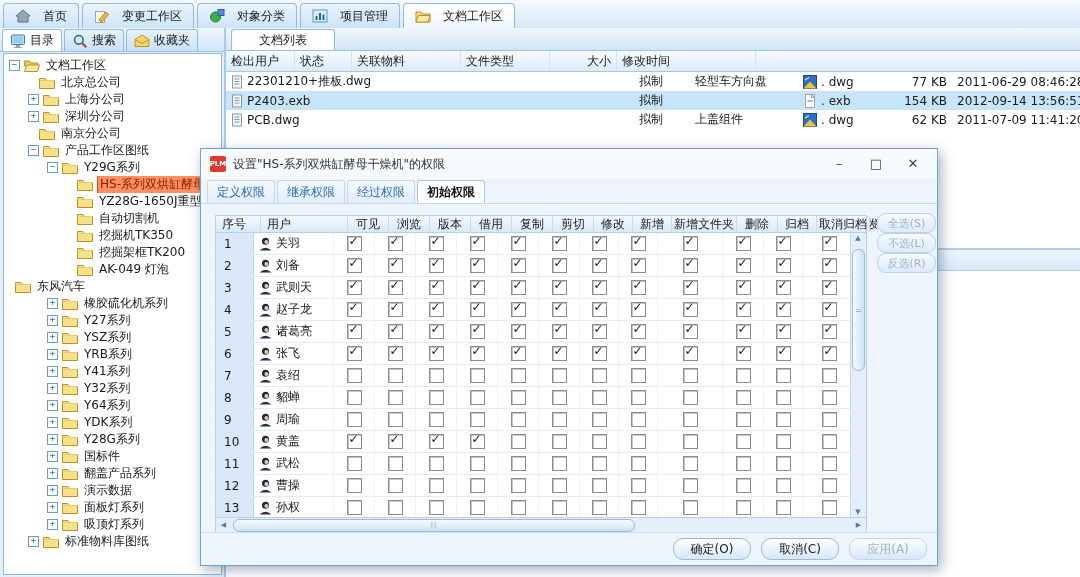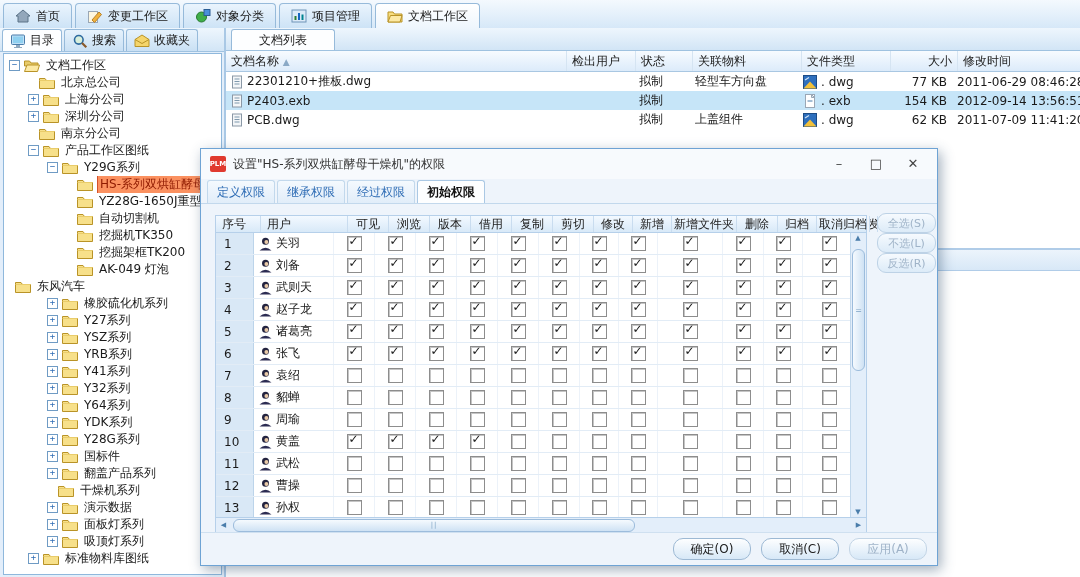--- a/index.html
+++ b/index.html
@@ -2,21 +2,21 @@
 <html><head>
 <meta charset="utf-8">
 <style>
   html,body{margin:0;padding:0;}
   body{font-family:"DejaVu Sans","Liberation Sans",sans-serif;font-size:12px;color:#1a1a1a;}
   .screen{position:relative;width:1080px;height:577px;background:#dcebf9;overflow:hidden;}
 
   
   .toolbar{position:absolute;left:0;top:0;right:0;height:28px;background:linear-gradient(#f4f9fe,#d6e8f8);
     border-bottom:1px solid #b2cde8;display:flex;align-items:flex-end;padding-left:3px;gap:3px;}
-  .tb-tab{display:flex;align-items:center;gap:5px;height:24px;padding:0 11px;border:1px solid #96bada;border-bottom:none;
+  .tb-tab{display:flex;align-items:center;gap:12px;height:24px;padding:0 11px;border:1px solid #96bada;border-bottom:none;
     border-radius:4px 4px 0 0;background:linear-gradient(#eaf4fd,#cde3f6);white-space:nowrap;}
   .tb-tab.active{background:linear-gradient(#ffffff,#eef6fd);}
   .ic{display:inline-flex;width:16px;height:16px;flex:none;}
 
   
   .sidebar{position:absolute;left:0;top:28px;width:224px;bottom:0;background:#e3eefa;border-right:2px solid #a9c8e5;}
   .side-tabs{height:23px;display:flex;align-items:flex-end;gap:2px;padding-left:2px;background:linear-gradient(#eef6fd,#d2e5f6);
     border-bottom:1px solid #9fc2e0;}
   .sd-tab{display:flex;align-items:center;gap:4px;height:21px;padding:0 7px;border:1px solid #96bada;border-bottom:none;
     border-radius:3px 3px 0 0;background:linear-gradient(#e6f2fc,#c9e0f4);white-space:nowrap;}
@@ -431,30 +431,20 @@
           <span class="toggle">+</span>
           <span class="fold">
             <svg width="16" height="13" viewBox="0 0 16 13">
               <path d="M0.5 2.5 h5.5 l1.5 2 h8 v8 h-15 Z" fill="#f7e08a" stroke="#b99327"></path>
               <path d="M0.5 4.5 h15" stroke="#e9cc6a"></path>
             </svg>
           </span>
           <span class="tree-label">翻盖产品系列</span>
         </div>
         <div class="tree-row" style="padding-left: 43px;">
-          <span class="toggle-sp"></span>
-          <span class="fold">
-            <svg width="16" height="13" viewBox="0 0 16 13">
-              <path d="M0.5 2.5 h5.5 l1.5 2 h8 v8 h-15 Z" fill="#f7e08a" stroke="#b99327"></path>
-              <path d="M0.5 4.5 h15" stroke="#e9cc6a"></path>
-            </svg>
-          </span>
-          <span class="tree-label">干燥机系列</span>
-        </div>
-        <div class="tree-row" style="padding-left: 43px;">
           <span class="toggle">+</span>
           <span class="fold">
             <svg width="16" height="13" viewBox="0 0 16 13">
               <path d="M0.5 2.5 h5.5 l1.5 2 h8 v8 h-15 Z" fill="#f7e08a" stroke="#b99327"></path>
               <path d="M0.5 4.5 h15" stroke="#e9cc6a"></path>
             </svg>
           </span>
           <span class="tree-label">演示数据</span>
         </div>
         <div class="tree-row" style="padding-left: 43px;">
@@ -491,21 +481,20 @@
   </div>
 
   <div class="main">
     <div class="doc-tabs">
       <div class="doc-tab">
         <span>文档列表</span>
       </div>
     </div>
     <div id="docTable">
         <div class="doc-header">
-          <div class="dh-cell" style="width: 330px;"><span>文档名称</span> <span class="sort-asc">▲</span></div>
           <div class="dh-cell" style="width: 58px;"><span>检出用户</span></div>
           <div class="dh-cell" style="width: 46px;"><span>状态</span></div>
           <div class="dh-cell" style="width: 98px;"><span>关联物料</span></div>
           <div class="dh-cell" style="width: 78px;"><span>文件类型</span></div>
           <div class="dh-cell" style="width: 56px; text-align: right;"><span>大小</span></div>
           <div class="dh-cell" style="width: 128px;"><span>修改时间</span></div>
         </div>
         <div class="doc-row">
           <div class="dc" style="width: 330px;">
             <span class="ic" style="width:12px;height:14px">

